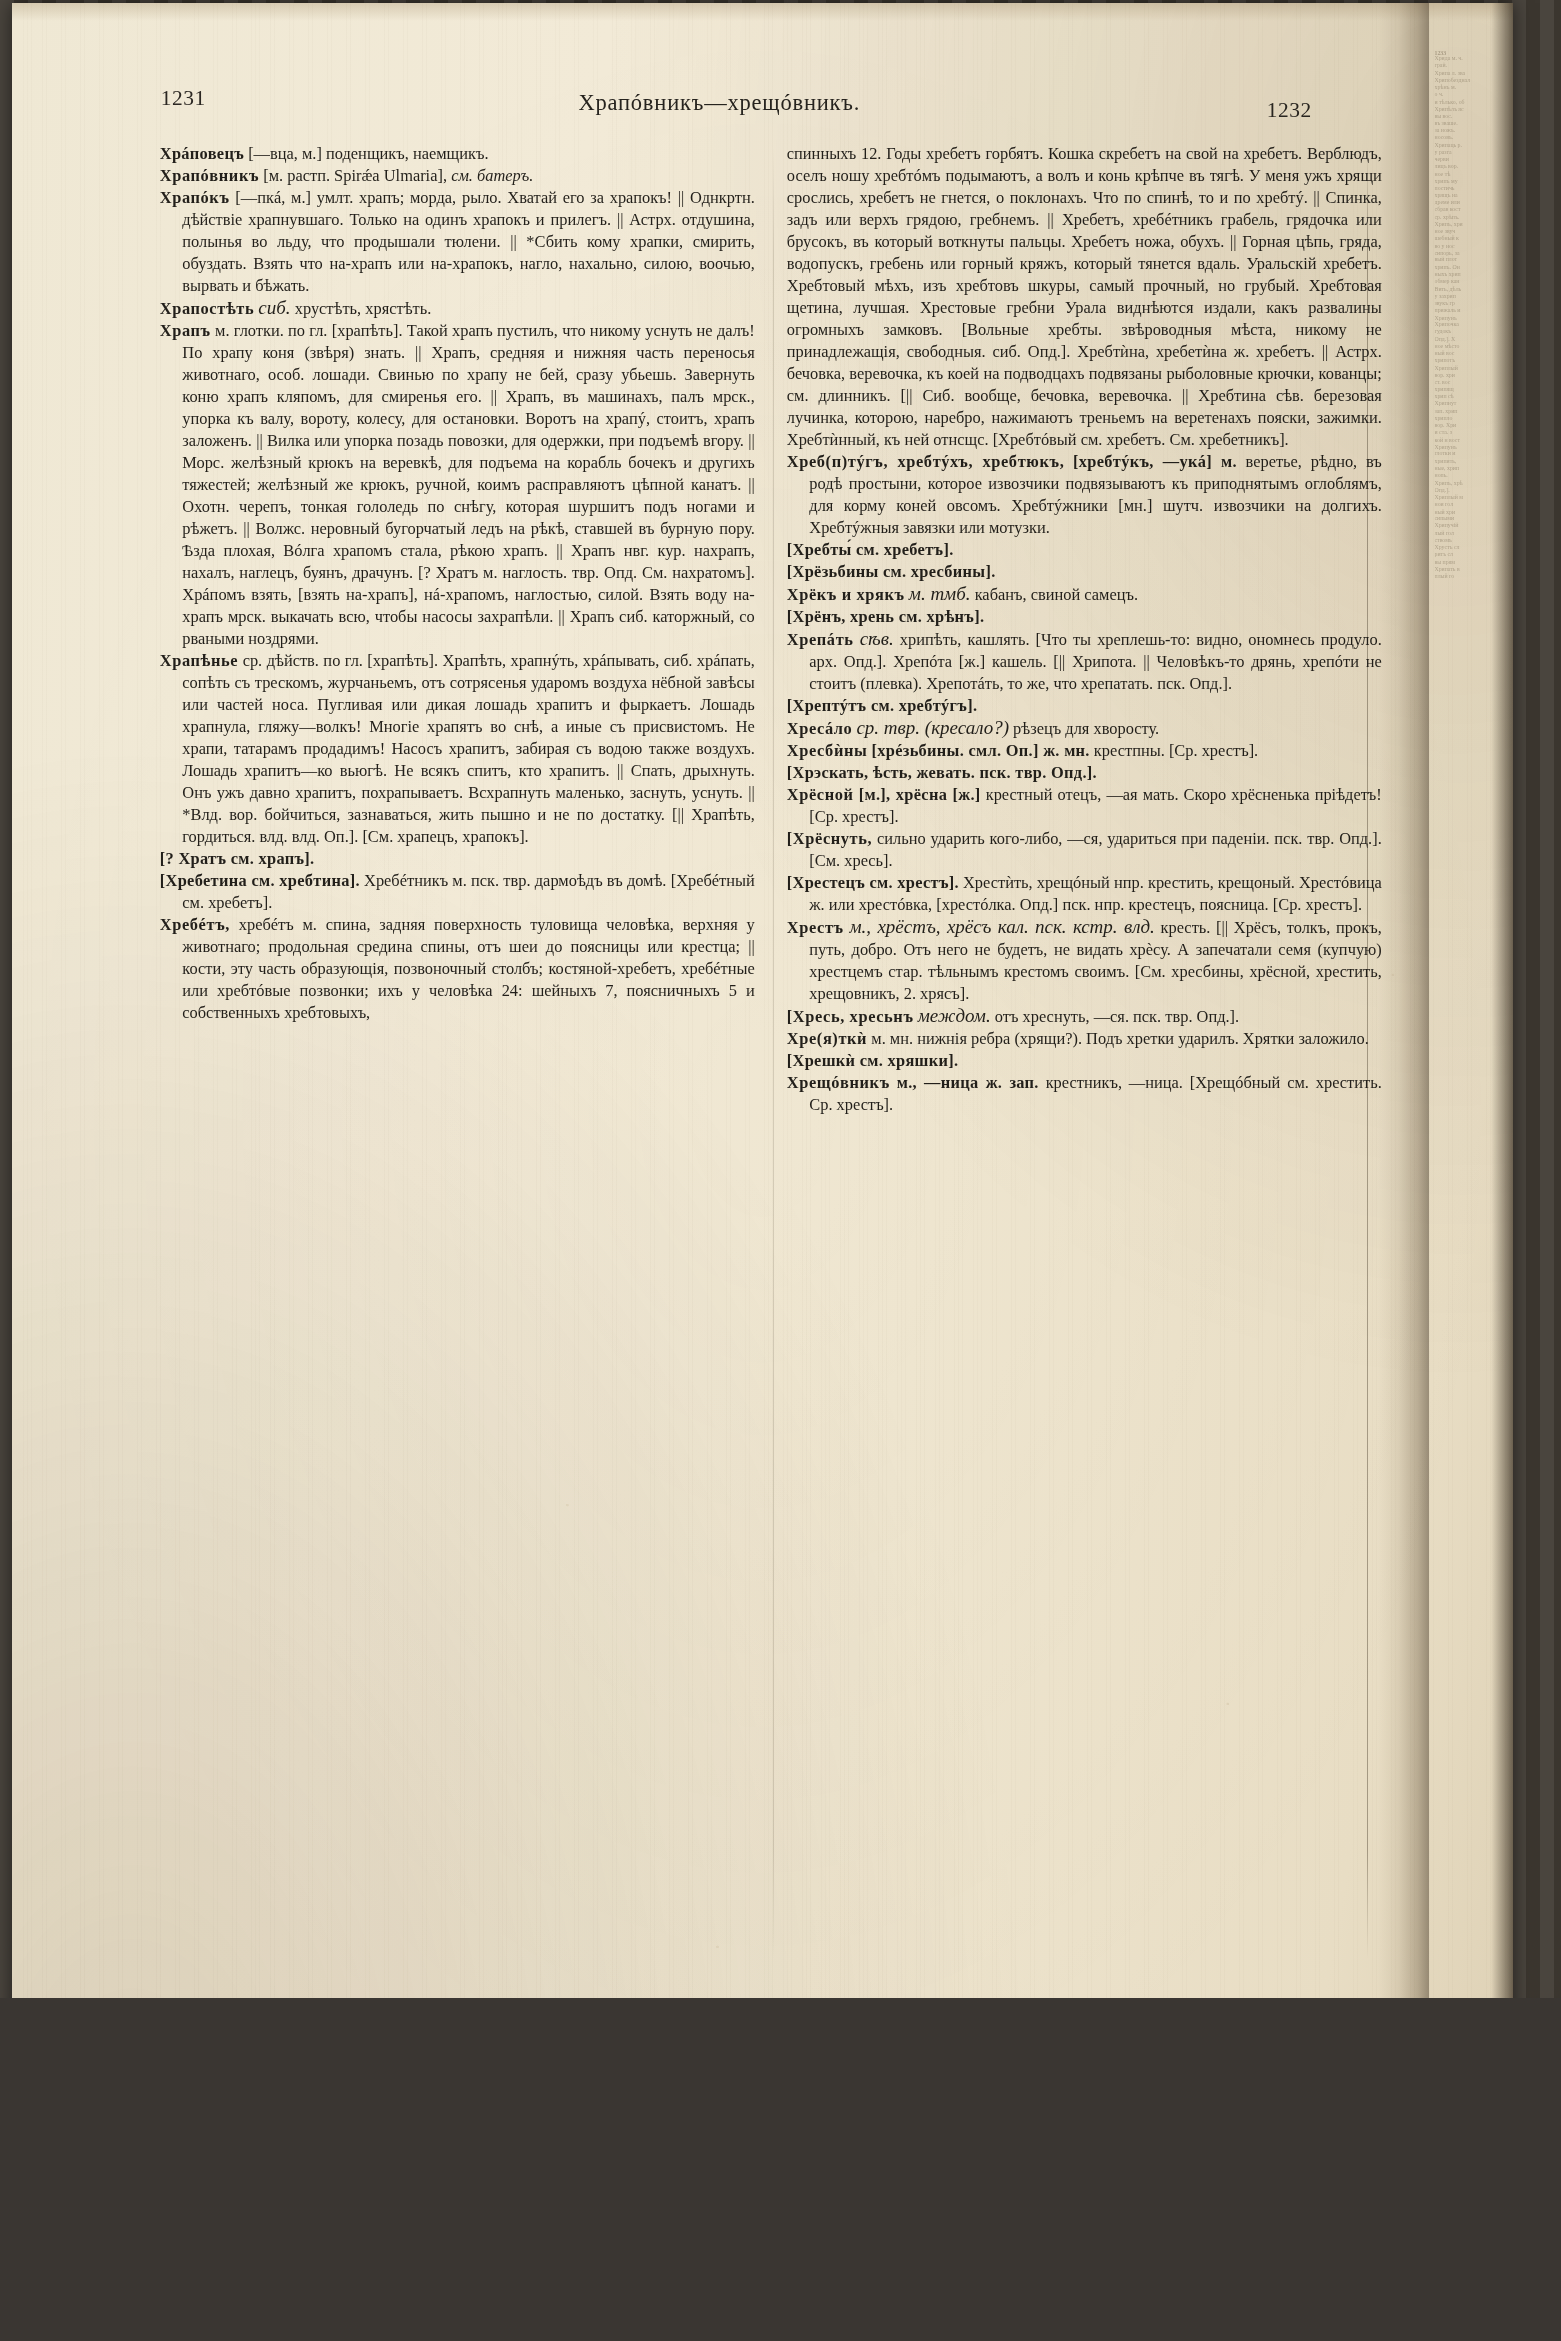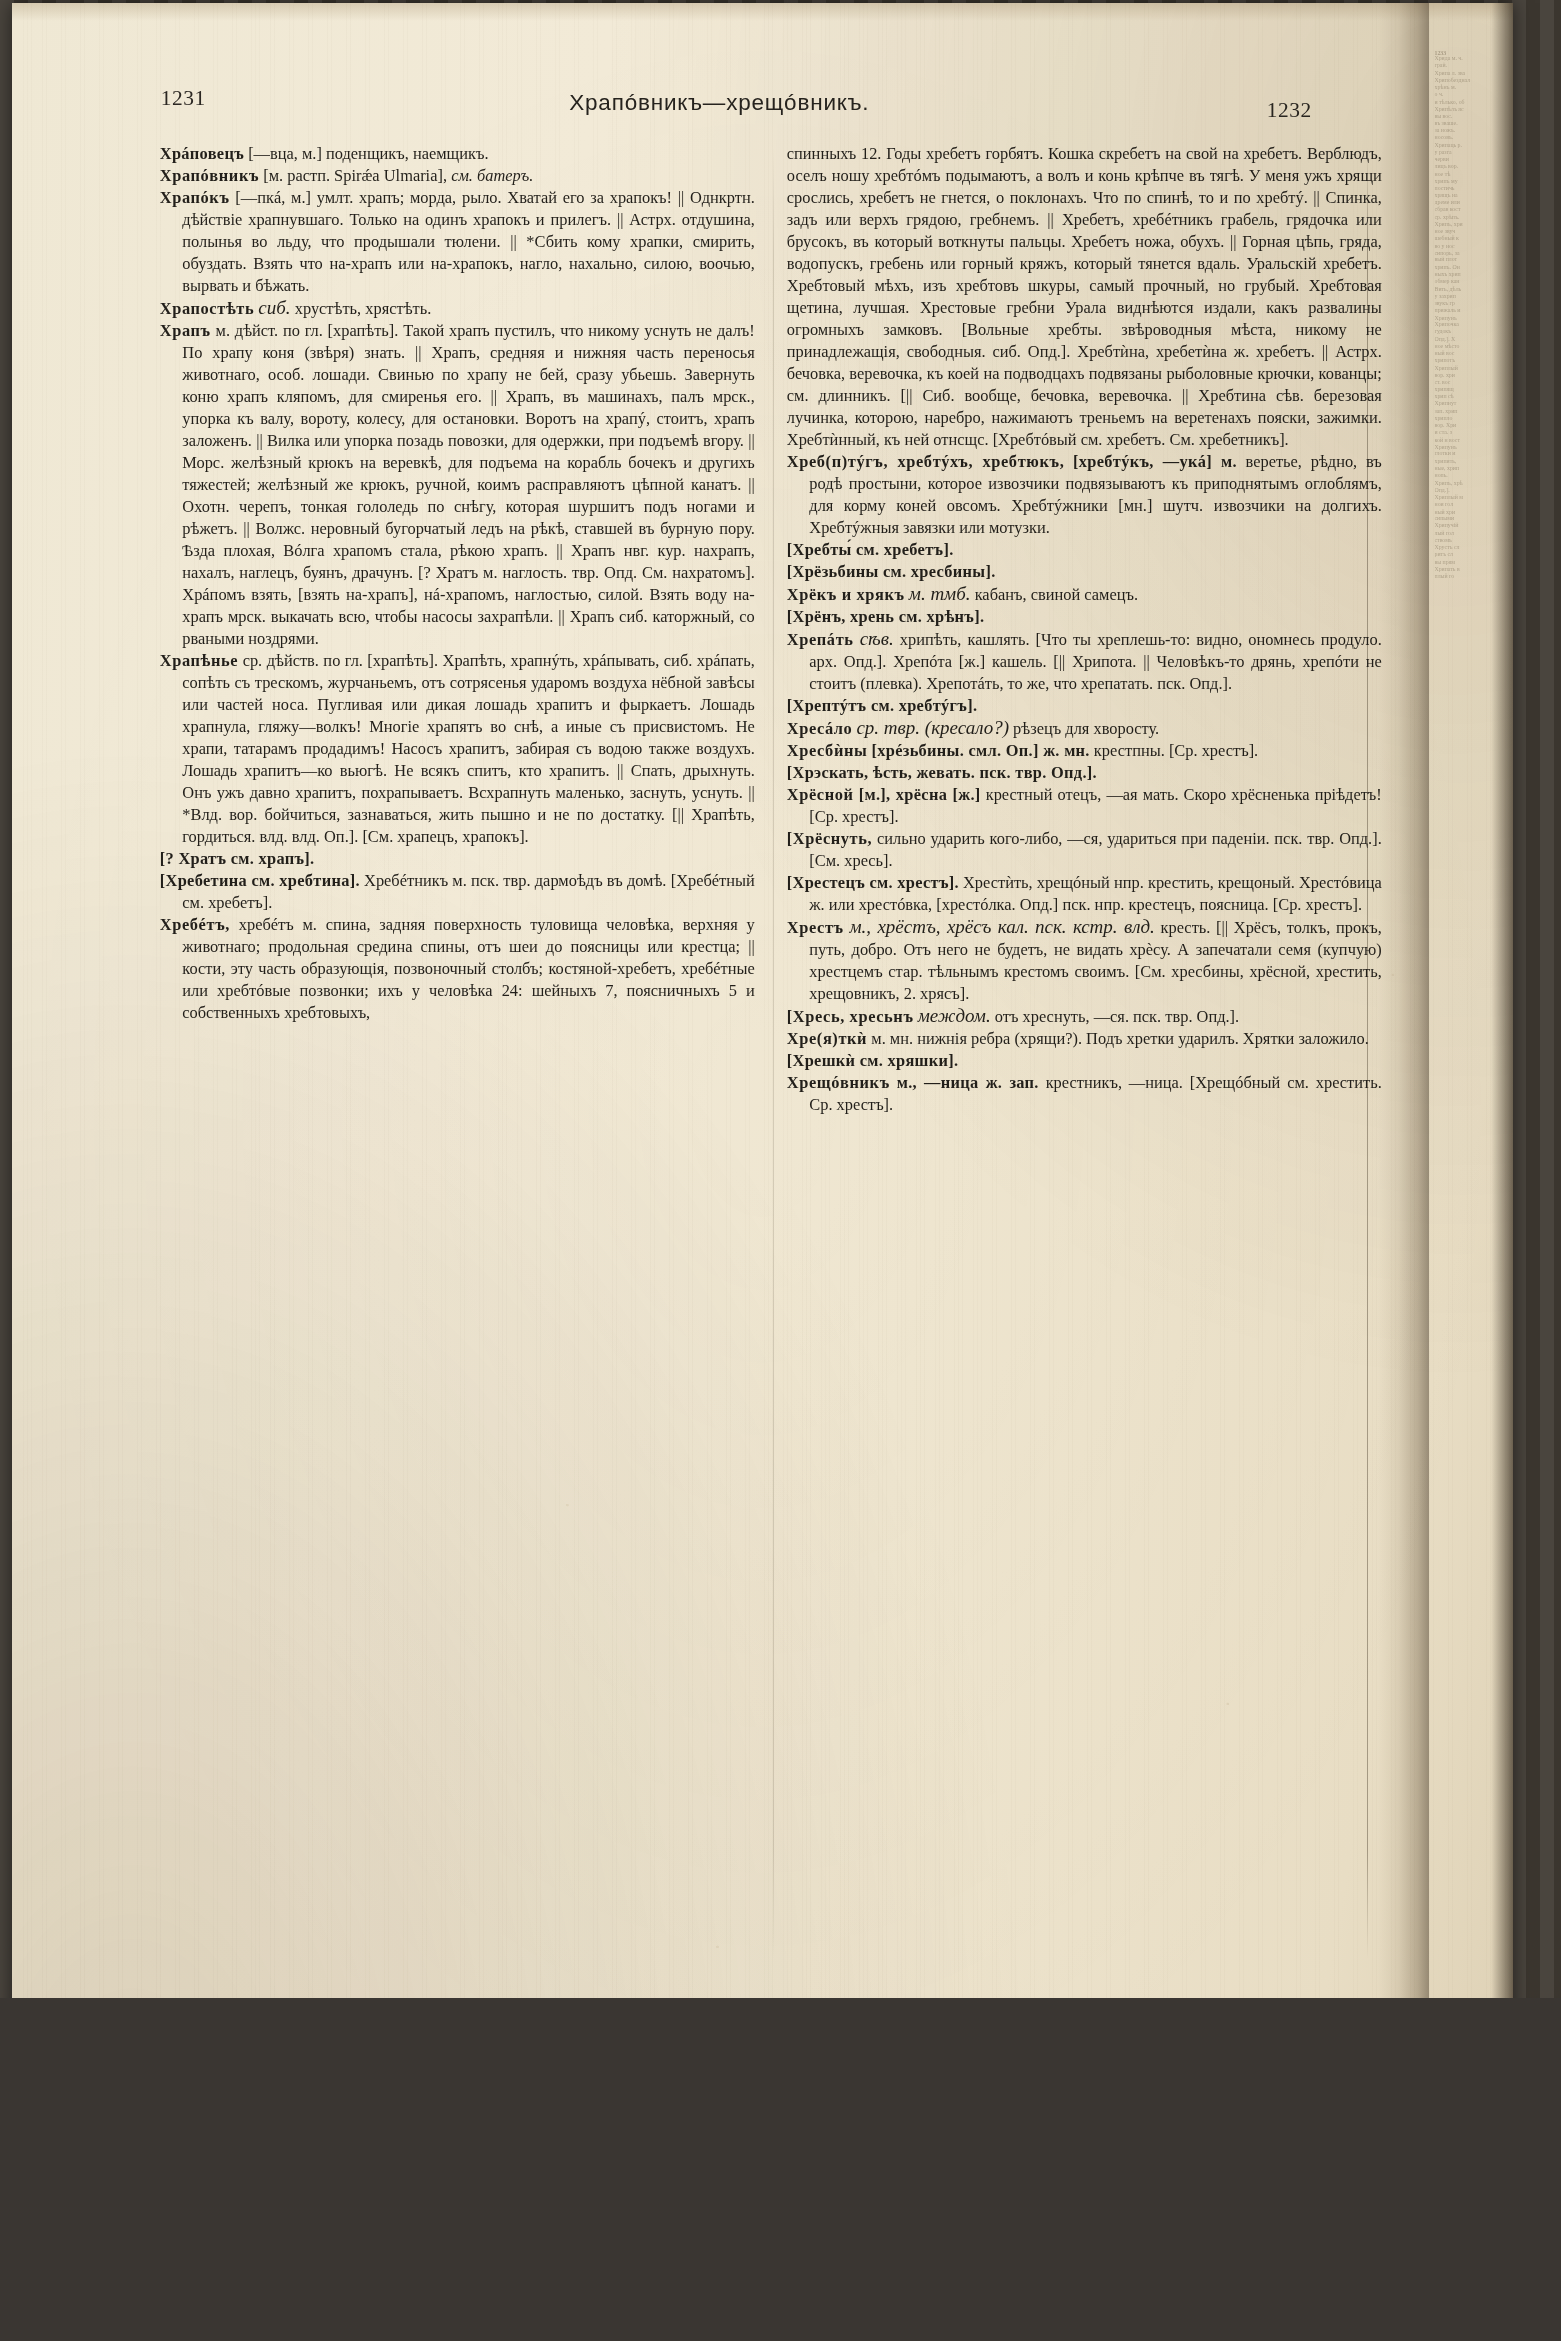--- a/index.html
+++ b/index.html
@@ -111,21 +111,21 @@
   .page-num.left{ left:149px; top:83px; }
   .page-num.right{ left:1255px; top:95px; }
 
   .running-head{
     position:absolute;
     left:0; right:86px; top:87px;
     text-align:center;
     font-size:22.5px;
     color:#26231e;
     letter-spacing:0.8px;
-    font-family:Liberation Sans, sans-serif;
+    font-family:Liberation Serif, serif;
   }
 
   .columns{
     position:absolute;
     left:148px; top:140px;
     width:1228px;
     display:flex;
     gap:32px;
   }
   .col{
@@ -223,21 +223,21 @@
 
         <div class="entry">
           <span class="hw">Храпостѣть</span>
           <span class="ab">сиб.</span>
           <span>хрустѣть, хрястѣть.</span>
         </div>
 
 
         <div class="entry">
           <span class="hw">Храпъ</span>
-          <span class="rom">м. дѣйст. по гл. [храпѣть].</span>
+          <span class="rom">м. глотки. по гл. [храпѣть].</span>
           <span>Такой храпъ пустилъ, что никому уснуть не далъ! По храпу коня (звѣря) знать. || Храпъ, средняя и нижняя часть переносья животнаго, особ. лошади. Свинью по храпу не бей, сразу убьешь. Завернуть коню храпъ кляпомъ, для смиренья его. || Храпъ, въ машинахъ, палъ мрск., упорка къ валу, вороту, колесу, для остановки. Воротъ на храпý, стоитъ, храпъ заложенъ. || Вилка или упорка позадь повозки, для одержки, при подъемѣ вгору. || Морс. желѣзный крюкъ на веревкѣ, для подъема на корабль бочекъ и другихъ тяжестей; желѣзный же крюкъ, ручной, коимъ расправляютъ цѣпной канатъ. || Охотн. черепъ, тонкая гололедь по снѣгу, которая шуршитъ подъ ногами и рѣжетъ. || Волжс. неровный бугорчатый ледъ на рѣкѣ, ставшей въ бурную пору. Ѣзда плохая, Вóлга храпомъ стала, рѣкою храпъ. || Храпъ нвг. кур. нахрапъ, нахалъ, наглецъ, буянъ, драчунъ. [? Хратъ м. наглость. твр. Опд. См. нахратомъ]. Хрáпомъ взять, [взять на-храпъ], нá-храпомъ, наглостью, силой. Взять воду на-храпъ мрск. выкачать всю, чтобы насосы захрапѣли. || Храпъ сиб. каторжный, со рваными ноздрями.</span>
         </div>
 
         <div class="entry">
           <span class="hw">Храпѣнье</span>
           <span class="rom">ср. дѣйств. по гл. [храпѣть].</span>
           <span>Храпѣть, храпнýть, хрáпывать, сиб. хрáпать, сопѣть съ трескомъ, журчаньемъ, отъ сотрясенья ударомъ воздуха нёбной завѣсы или частей носа. Пугливая или дикая лошадь храпитъ и фыркаетъ. Лошадь храпнула, гляжу—волкъ! Многіе храпятъ во снѣ, а иные съ присвистомъ. Не храпи, татарамъ продадимъ! Насосъ храпитъ, забирая съ водою также воздухъ. Лошадь храпитъ—ко вьюгѣ. Не всякъ спитъ, кто храпитъ. || Спать, дрыхнуть. Онъ ужъ давно храпитъ, похрапываетъ. Всхрапнуть маленько, заснуть, уснуть. || *Влд. вор. бойчиться, зазнаваться, жить пышно и не по достатку. [|| Храпѣть, гордиться. влд. влд. Оп.]. [См. храпецъ, храпокъ].</span>
         </div>
 
         <div class="entry">

